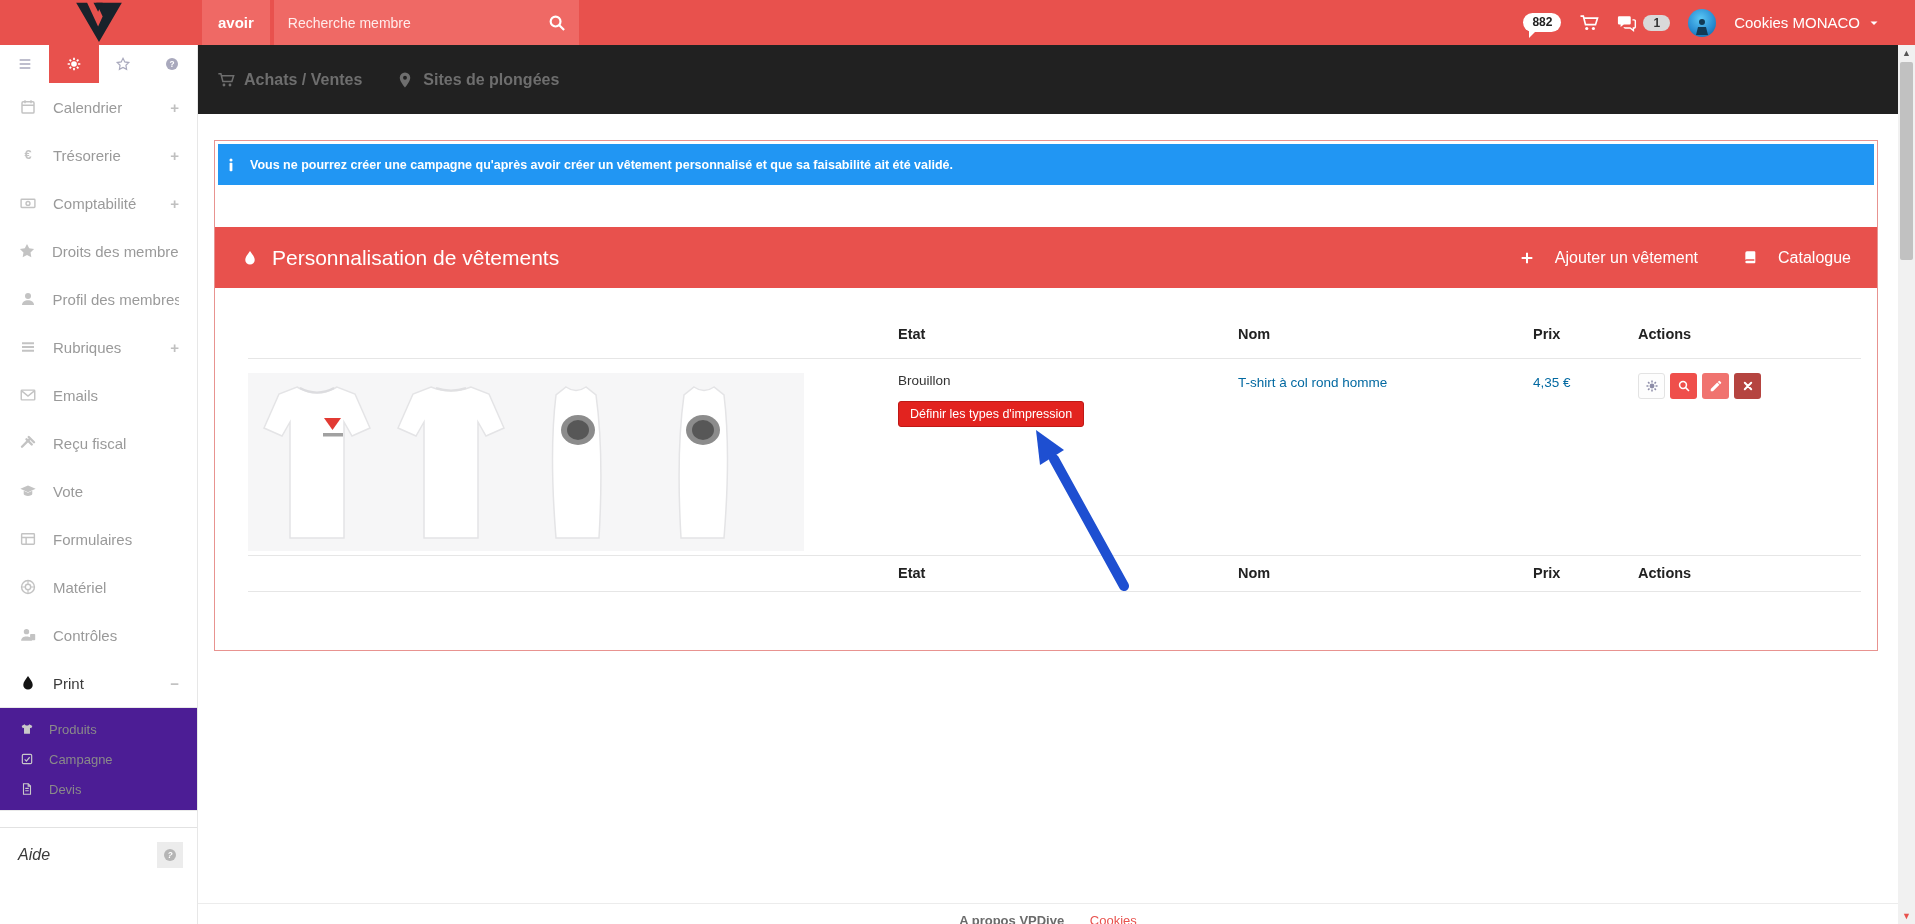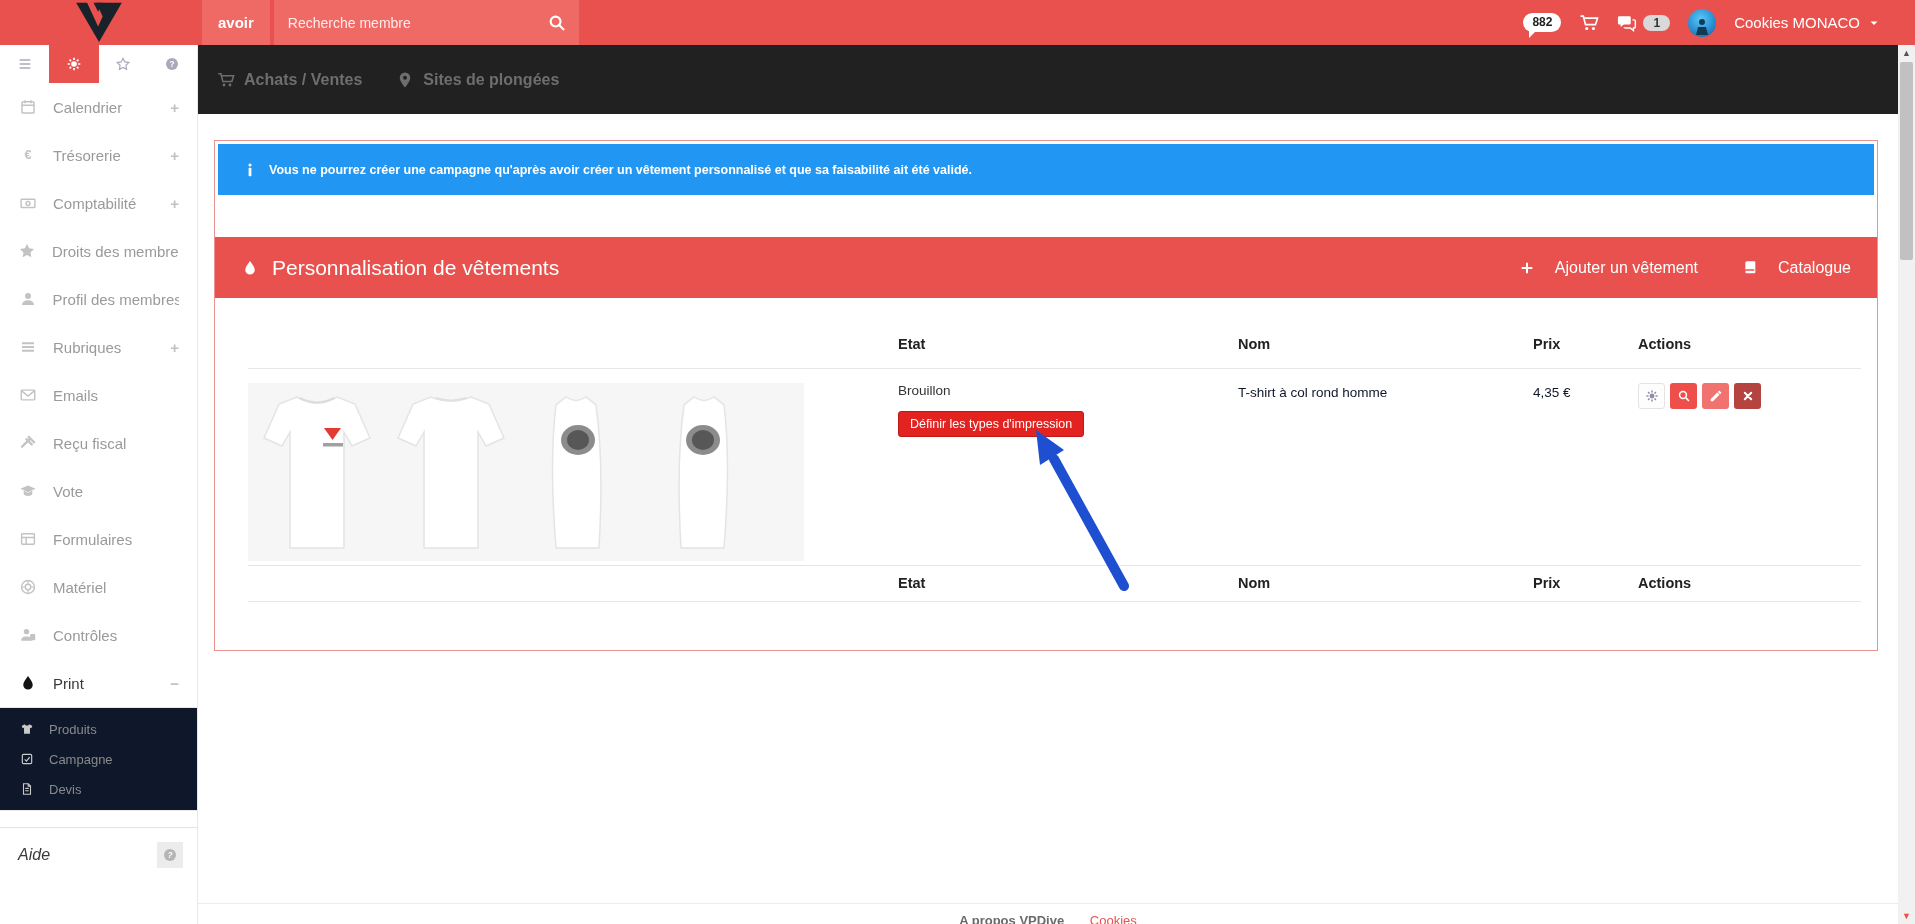--- a/index.html
+++ b/index.html
@@ -40,62 +40,62 @@
             color:#a9a9bd; background:#fff; cursor:pointer; }
   .side-tab.active { background:#e8514d; color:#fff; }
   .menu { list-style:none; }
   .menu-item { height:48px; display:flex; align-items:center; padding:0 18px; cursor:pointer; }
   .menu-item .mi-ic { width:20px; color:#c3c3c3; display:flex; align-items:center; justify-content:center; }
   .menu-item .mi-label { margin-left:15px; font-size:15px; color:#9a9a9a; white-space:nowrap;
             overflow:hidden; }
   .menu-item .mi-expand { margin-left:auto; color:#c0c0c0; font-weight:bold; font-size:15px; }
   .menu-item.active .mi-ic { color:#141414; }
   .menu-item.active .mi-label { color:#3a3a3a; }
-  .submenu { background:#0f172a; border-top:1px solid #e9e9e9; border-bottom:1px solid #e9e9e9;
+  .submenu { background:#4c1d95; border-top:1px solid #e9e9e9; border-bottom:1px solid #e9e9e9;
             list-style:none; padding:6px 0; }
   .sub-item { height:30px; display:flex; align-items:center; padding:0 20px; cursor:pointer; }
   .sub-item .mi-ic { width:16px; color:#c9c9c9; display:flex; }
   .sub-item .mi-label { margin-left:13px; font-size:13px; color:#8a8a8a; }
   .help-row { margin-top:16px; border-top:1px solid #e2e2e2; height:45px; display:flex;
             align-items:center; padding:9px 14px 0 18px;font-style:italic; }
   .help-label { font-size:16px; color:#3a3a3a; }
   .help-btn { margin-left:auto; width:26px; height:26px; background:#ececec; display:flex;
             align-items:center; justify-content:center; color:#b5b5b5; cursor:pointer; }
 
   
   .main { position:absolute; left:198px; top:45px; width:1700px; height:879px; background:#fff; }
   .navbar { height:69px; background:#212121; display:flex; align-items:center; padding-left:19px; gap:34px; }
   .nav-item { display:flex; align-items:center; gap:9px; color:#6e6e6e; font-weight:bold;
             font-size:16px; cursor:pointer; }
 
   .card { position:absolute; left:16px; top:95px; width:1664px; height:511px;
             border:1px solid #e89390; background:#fff; }
-  .alert { margin:3px; height:51px; background:#2196f3; display:flex; align-items:center;
-            padding:0 24px; gap:11px; color:#fff; }
+  .alert { margin:3px; height:41px; background:#2196f3; display:flex; align-items:center;
+            padding:0 5px; gap:11px; color:#fff; }
   .alert-text { font-size:12.5px; font-weight:bold; }
   .panel-head { margin-top:42px; height:61px; background:#e8514d; display:flex; align-items:center;
             padding:0 26px; color:#fff; }
   .panel-title { display:flex; align-items:center; gap:13px; font-size:21px; }
   .panel-actions { margin-left:auto; display:flex; align-items:center; gap:44px; }
   .panel-btn { display:flex; align-items:center; gap:20px; font-size:16px; color:#fff; cursor:pointer;
             background:none; border:none; font-family:"Liberation Sans",sans-serif; }
 
   .tbl-wrap { padding:0 16px 0 33px; }
   table.tbl { width:100%; border-collapse:collapse; table-layout:fixed; margin-top:22px; }
   .tbl thead td { height:48px; font-weight:bold; font-size:14.5px; color:#222;
             border-bottom:1px solid #e6e6e6; vertical-align:middle; }
   .tbl tbody td { vertical-align:top; padding-top:14px; padding-bottom:4px; }
   .tbl tfoot td { height:36px; font-weight:bold; font-size:14.5px; color:#222;
             border-top:1px solid #e6e6e6; border-bottom:1px solid #e6e6e6; vertical-align:middle; }
   .product-img { width:556px; height:178px; background:#f6f6f7; }
   .etat-text { font-size:13.5px; color:#333; }
   .define-btn { margin-top:13px; background:#e2231f; border:1px solid #bf1815; color:#fff;
             font-size:12.5px; padding:5px 11px; border-radius:3px; cursor:pointer;
             font-family:"Liberation Sans",sans-serif; }
-  .cell-text { font-size:13.5px; color:#0f172a; }
+  .cell-text { font-size:13.5px; color:#0369a1; }
   .actions-cell { display:flex; gap:5px; }
   .act-btn { width:27px; height:26px; border-radius:3px; border:none; display:flex;
             align-items:center; justify-content:center; color:#fff; cursor:pointer; }
   .act-gear   { background:#fdfdfd; border:1px solid #e3e3e3; color:#8d8da8; }
   .act-search { background:#ef4f4b; }
   .act-edit   { background:#f0736f; }
   .act-delete { background:#b54440; }
 
   .annot-arrow { position:absolute; left:0; top:0; width:1700px; height:879px;
             pointer-events:none; z-index:15; }

